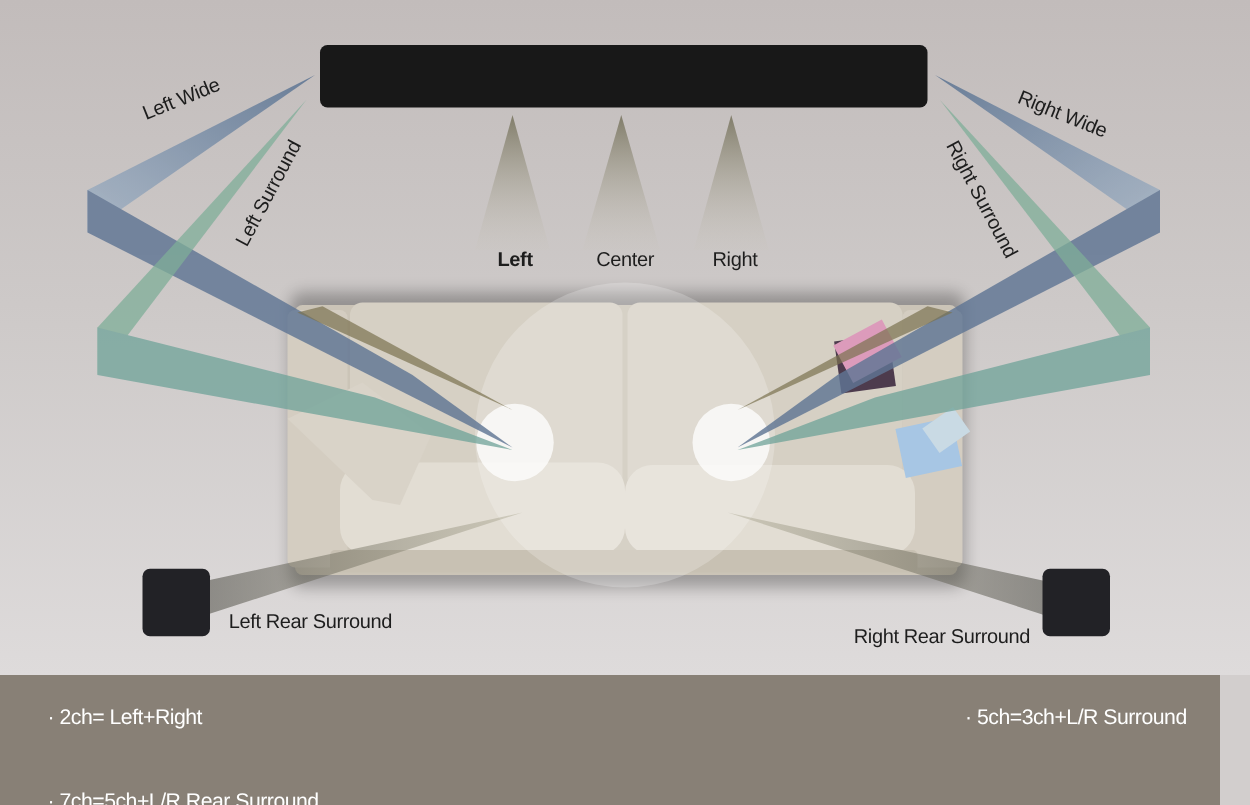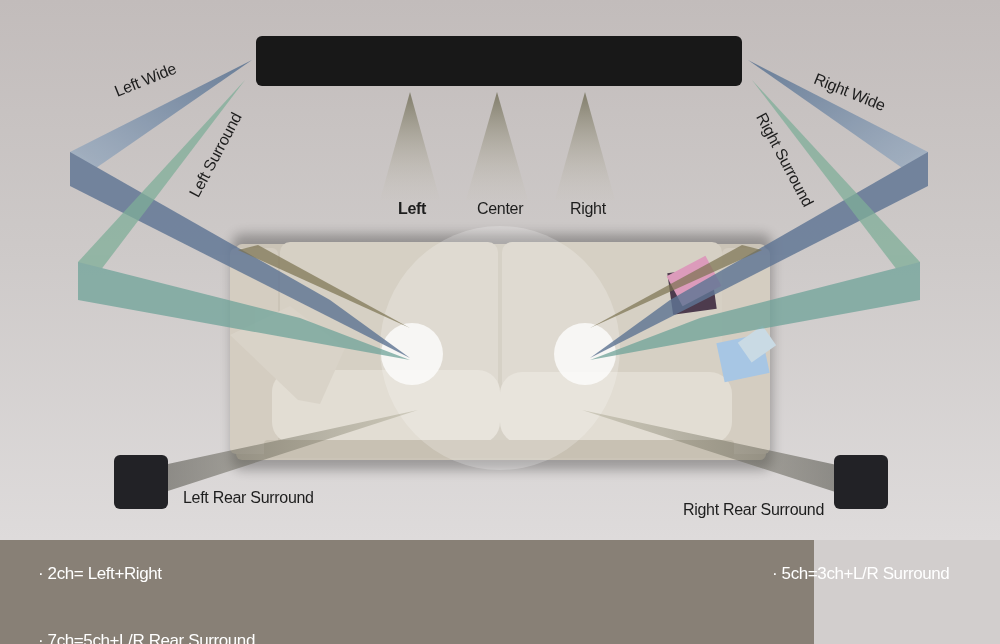--- a/index.html
+++ b/index.html
@@ -2,21 +2,21 @@
 <html><head>
 <meta charset="utf-8">
 <style>
   html, body { margin:0; padding:0; }
   body { width:1000px; height:644px; overflow:hidden; font-family:"Liberation Sans", "DejaVu Sans", sans-serif; background:#d2cecd; }
   .stage { position:relative; width:1000px; height:540px; background:linear-gradient(180deg,#c2bcbb 0%, #cdc9c8 45%, #dedbdb 100%); overflow:hidden; }
   .svgwrap { position:absolute; left:0; top:0; width:1000px; height:540px; }
   .lbl { position:absolute; font-size:16px; color:#1d1d1d; white-space:nowrap; letter-spacing:-0.3px; }
   .soundbar { position:absolute; left:256px; top:36px; width:486px; height:50px; background:#181818; border-radius:6px; }
   .rear { position:absolute; width:54px; height:54px; background:#222226; border-radius:6px; }
-  .footer { position:absolute; left:0; top:540px; width:814px; height:104px; background:#888076; }
+  .footer { position:absolute; left:0; top:540px; width:976px; height:104px; background:#888076; }
   .ft { position:absolute; font-size:17px; color:#ffffff; white-space:nowrap; letter-spacing:-0.4px; }
 </style>
 </head>
 <body>
 
 <div class="stage">
   <svg class="svgwrap" viewBox="0 0 1000 540" xmlns="http://www.w3.org/2000/svg">
     <defs>
       <linearGradient id="frontG" x1="0" y1="0" x2="0" y2="1">
         <stop offset="0" stop-color="#7d7965" stop-opacity="0.95"></stop>

